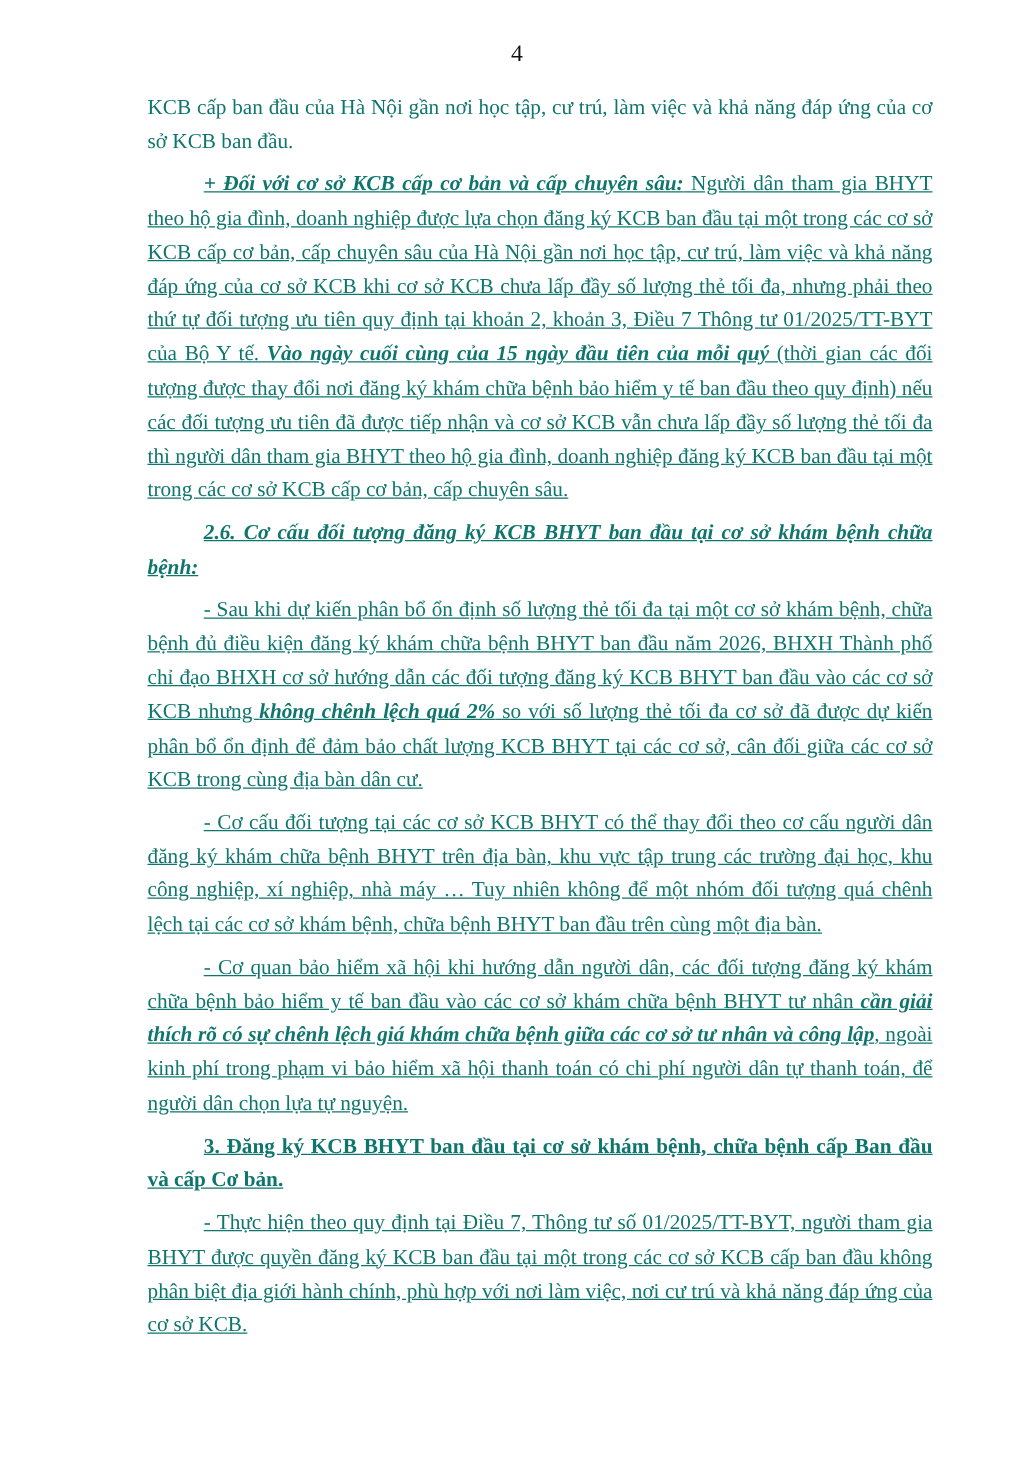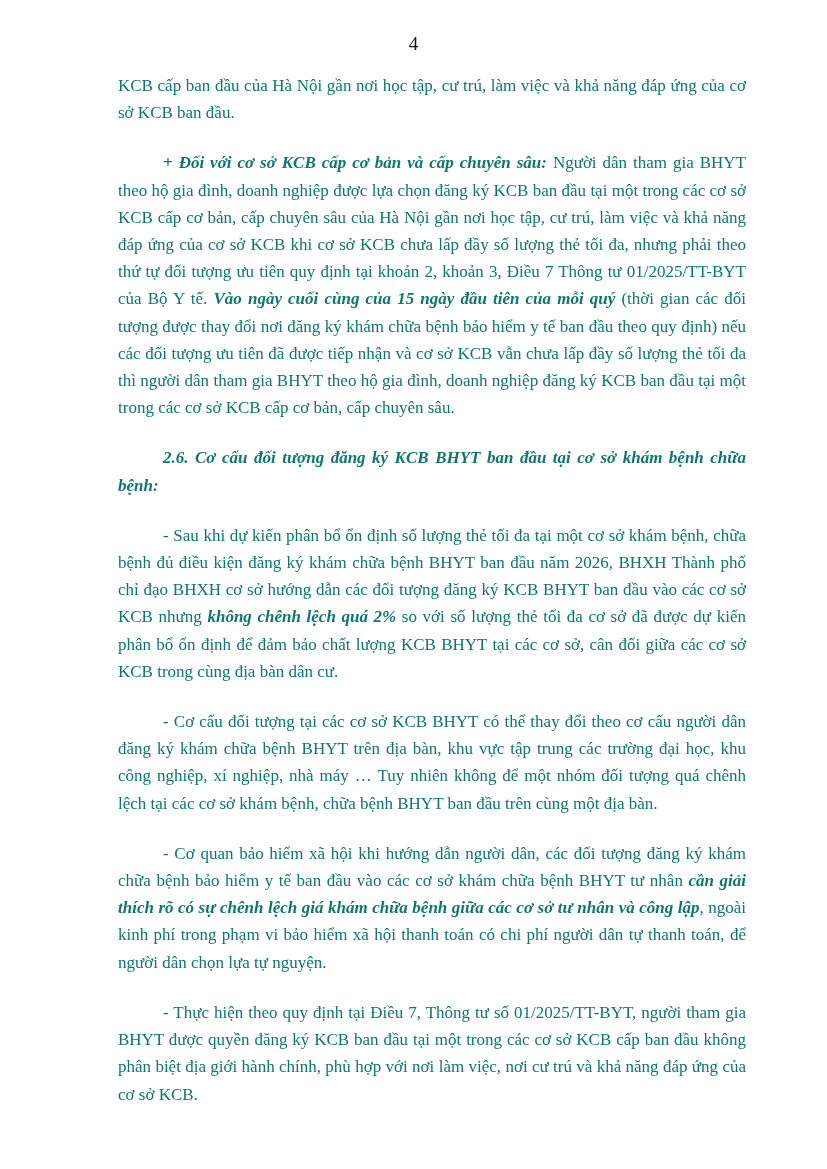--- a/index.html
+++ b/index.html
@@ -58,21 +58,22 @@
     -webkit-font-smoothing: antialiased;
   }
 
   
   p.para.no-indent {
     text-indent: 0;
   }
 
   
   p.para.gap {
-    margin-top: 23px;
+    margin-top: 7px;
+    text-decoration: underline;
   }
 
   
   .bi {
     font-weight: bold;
     font-style: italic;
   }
   .b {
     font-weight: bold;
     font-style: normal;
@@ -96,16 +97,17 @@
   <div class="page-number">4</div>
 
   <div class="body-column">
 
   <p class="para no-indent"><span>KCB cấp ban đầu của Hà Nội gần nơi học tập, cư trú, làm việc và khả năng đáp ứng của cơ sở KCB ban đầu.</span></p>
       <p class="para gap"><span class="bi">+ Đối với cơ sở KCB cấp cơ bản và cấp chuyên sâu:</span><span> Người dân tham gia BHYT theo hộ gia đình, doanh nghiệp được lựa chọn đăng ký KCB ban đầu tại một trong các cơ sở KCB cấp cơ bản, cấp chuyên sâu của Hà Nội gần nơi học tập, cư trú, làm việc và khả năng đáp ứng của cơ sở KCB khi cơ sở KCB chưa lấp đầy số lượng thẻ tối đa, nhưng phải theo thứ tự đối tượng ưu tiên quy định tại khoản 2, khoản 3, Điều 7 Thông tư 01/2025/TT-BYT của Bộ Y tế. </span><span class="bi">Vào ngày cuối cùng của 15 ngày đầu tiên của mỗi quý</span><span> (thời gian các đối tượng được thay đổi nơi đăng ký khám chữa bệnh bảo hiểm y tế ban đầu theo quy định) nếu các đối tượng ưu tiên đã được tiếp nhận và cơ sở KCB vẫn chưa lấp đầy số lượng thẻ tối đa thì người dân tham gia BHYT theo hộ gia đình, doanh nghiệp đăng ký KCB ban đầu tại một trong các cơ sở KCB cấp cơ bản, cấp chuyên sâu.</span></p>
       <p class="para gap heading-bi"><span class="bi">2.6. Cơ cấu đối tượng đăng ký KCB BHYT ban đầu tại cơ sở khám bệnh chữa bệnh:</span></p>
       <p class="para gap"><span>- Sau khi dự kiến phân bổ ổn định số lượng thẻ tối đa tại một cơ sở khám bệnh, chữa bệnh đủ điều kiện đăng ký khám chữa bệnh BHYT ban đầu năm 2026, BHXH Thành phố chỉ đạo BHXH cơ sở hướng dẫn các đối tượng đăng ký KCB BHYT ban đầu vào các cơ sở KCB nhưng </span><span class="bi">không chênh lệch quá 2%</span><span> so với số lượng thẻ tối đa cơ sở đã được dự kiến phân bổ ổn định để đảm bảo chất lượng KCB BHYT tại các cơ sở, cân đối giữa các cơ sở KCB trong cùng địa bàn dân cư.</span></p>
       <p class="para gap"><span>- Cơ cấu đối tượng tại các cơ sở KCB BHYT có thể thay đổi theo cơ cấu người dân đăng ký khám chữa bệnh BHYT trên địa bàn, khu vực tập trung các trường đại học, khu công nghiệp, xí nghiệp, nhà máy … Tuy nhiên không để một nhóm đối tượng quá chênh lệch tại các cơ sở khám bệnh, chữa bệnh BHYT ban đầu trên cùng một địa bàn.</span></p>
       <p class="para gap"><span>- Cơ quan bảo hiểm xã hội khi hướng dẫn người dân, các đối tượng đăng ký khám chữa bệnh bảo hiểm y tế ban đầu vào các cơ sở khám chữa bệnh BHYT tư nhân </span><span class="bi">cần giải thích rõ có sự chênh lệch giá khám chữa bệnh giữa các cơ sở tư nhân và công lập</span><span>, ngoài kinh phí trong phạm vi bảo hiểm xã hội thanh toán có chi phí người dân tự thanh toán, để người dân chọn lựa tự nguyện.</span></p>
+      <p class="para gap heading-b"><span class="b">3. Đăng ký KCB BHYT ban đầu tại cơ sở khám bệnh, chữa bệnh cấp Ban đầu và cấp Cơ bản.</span></p>
       <p class="para gap"><span>- Thực hiện theo quy định tại Điều 7, Thông tư số 01/2025/TT-BYT, người tham gia BHYT được quyền đăng ký KCB ban đầu tại một trong các cơ sở KCB cấp ban đầu không phân biệt địa giới hành chính, phù hợp với nơi làm việc, nơi cư trú và khả năng đáp ứng của cơ sở KCB.</span></p>
     </div>
 
 </div>
 
 </body></html>

